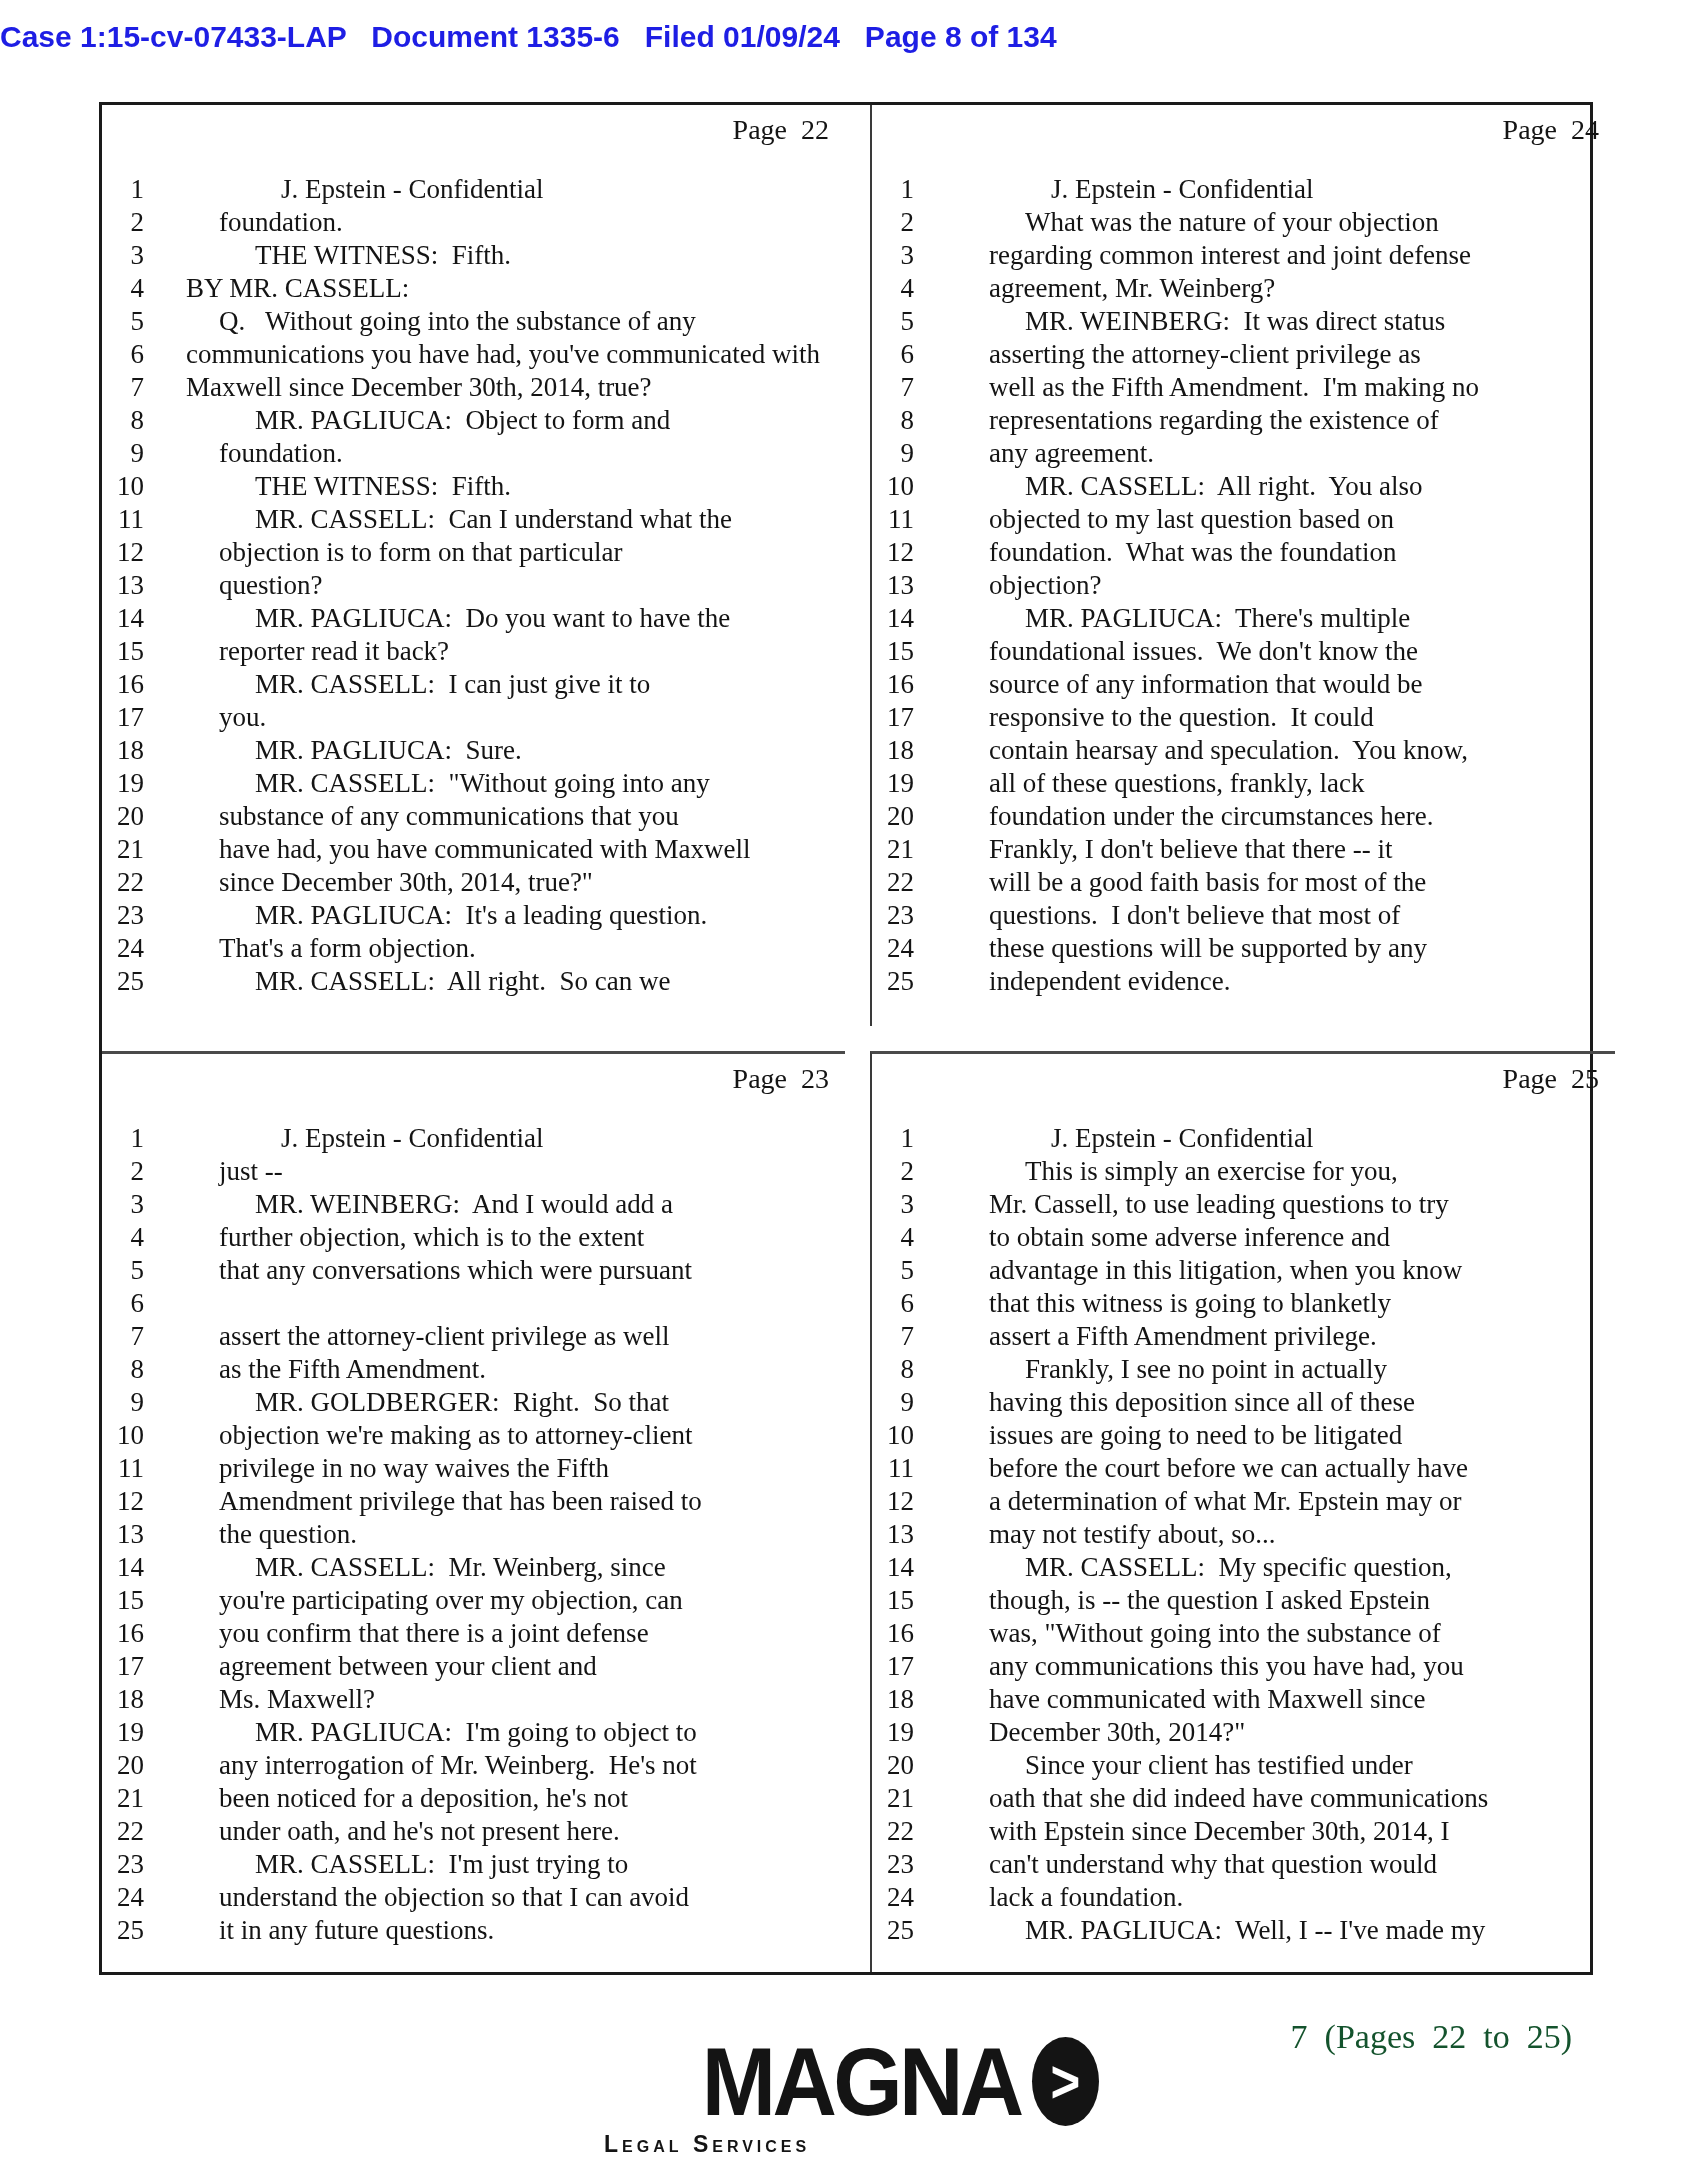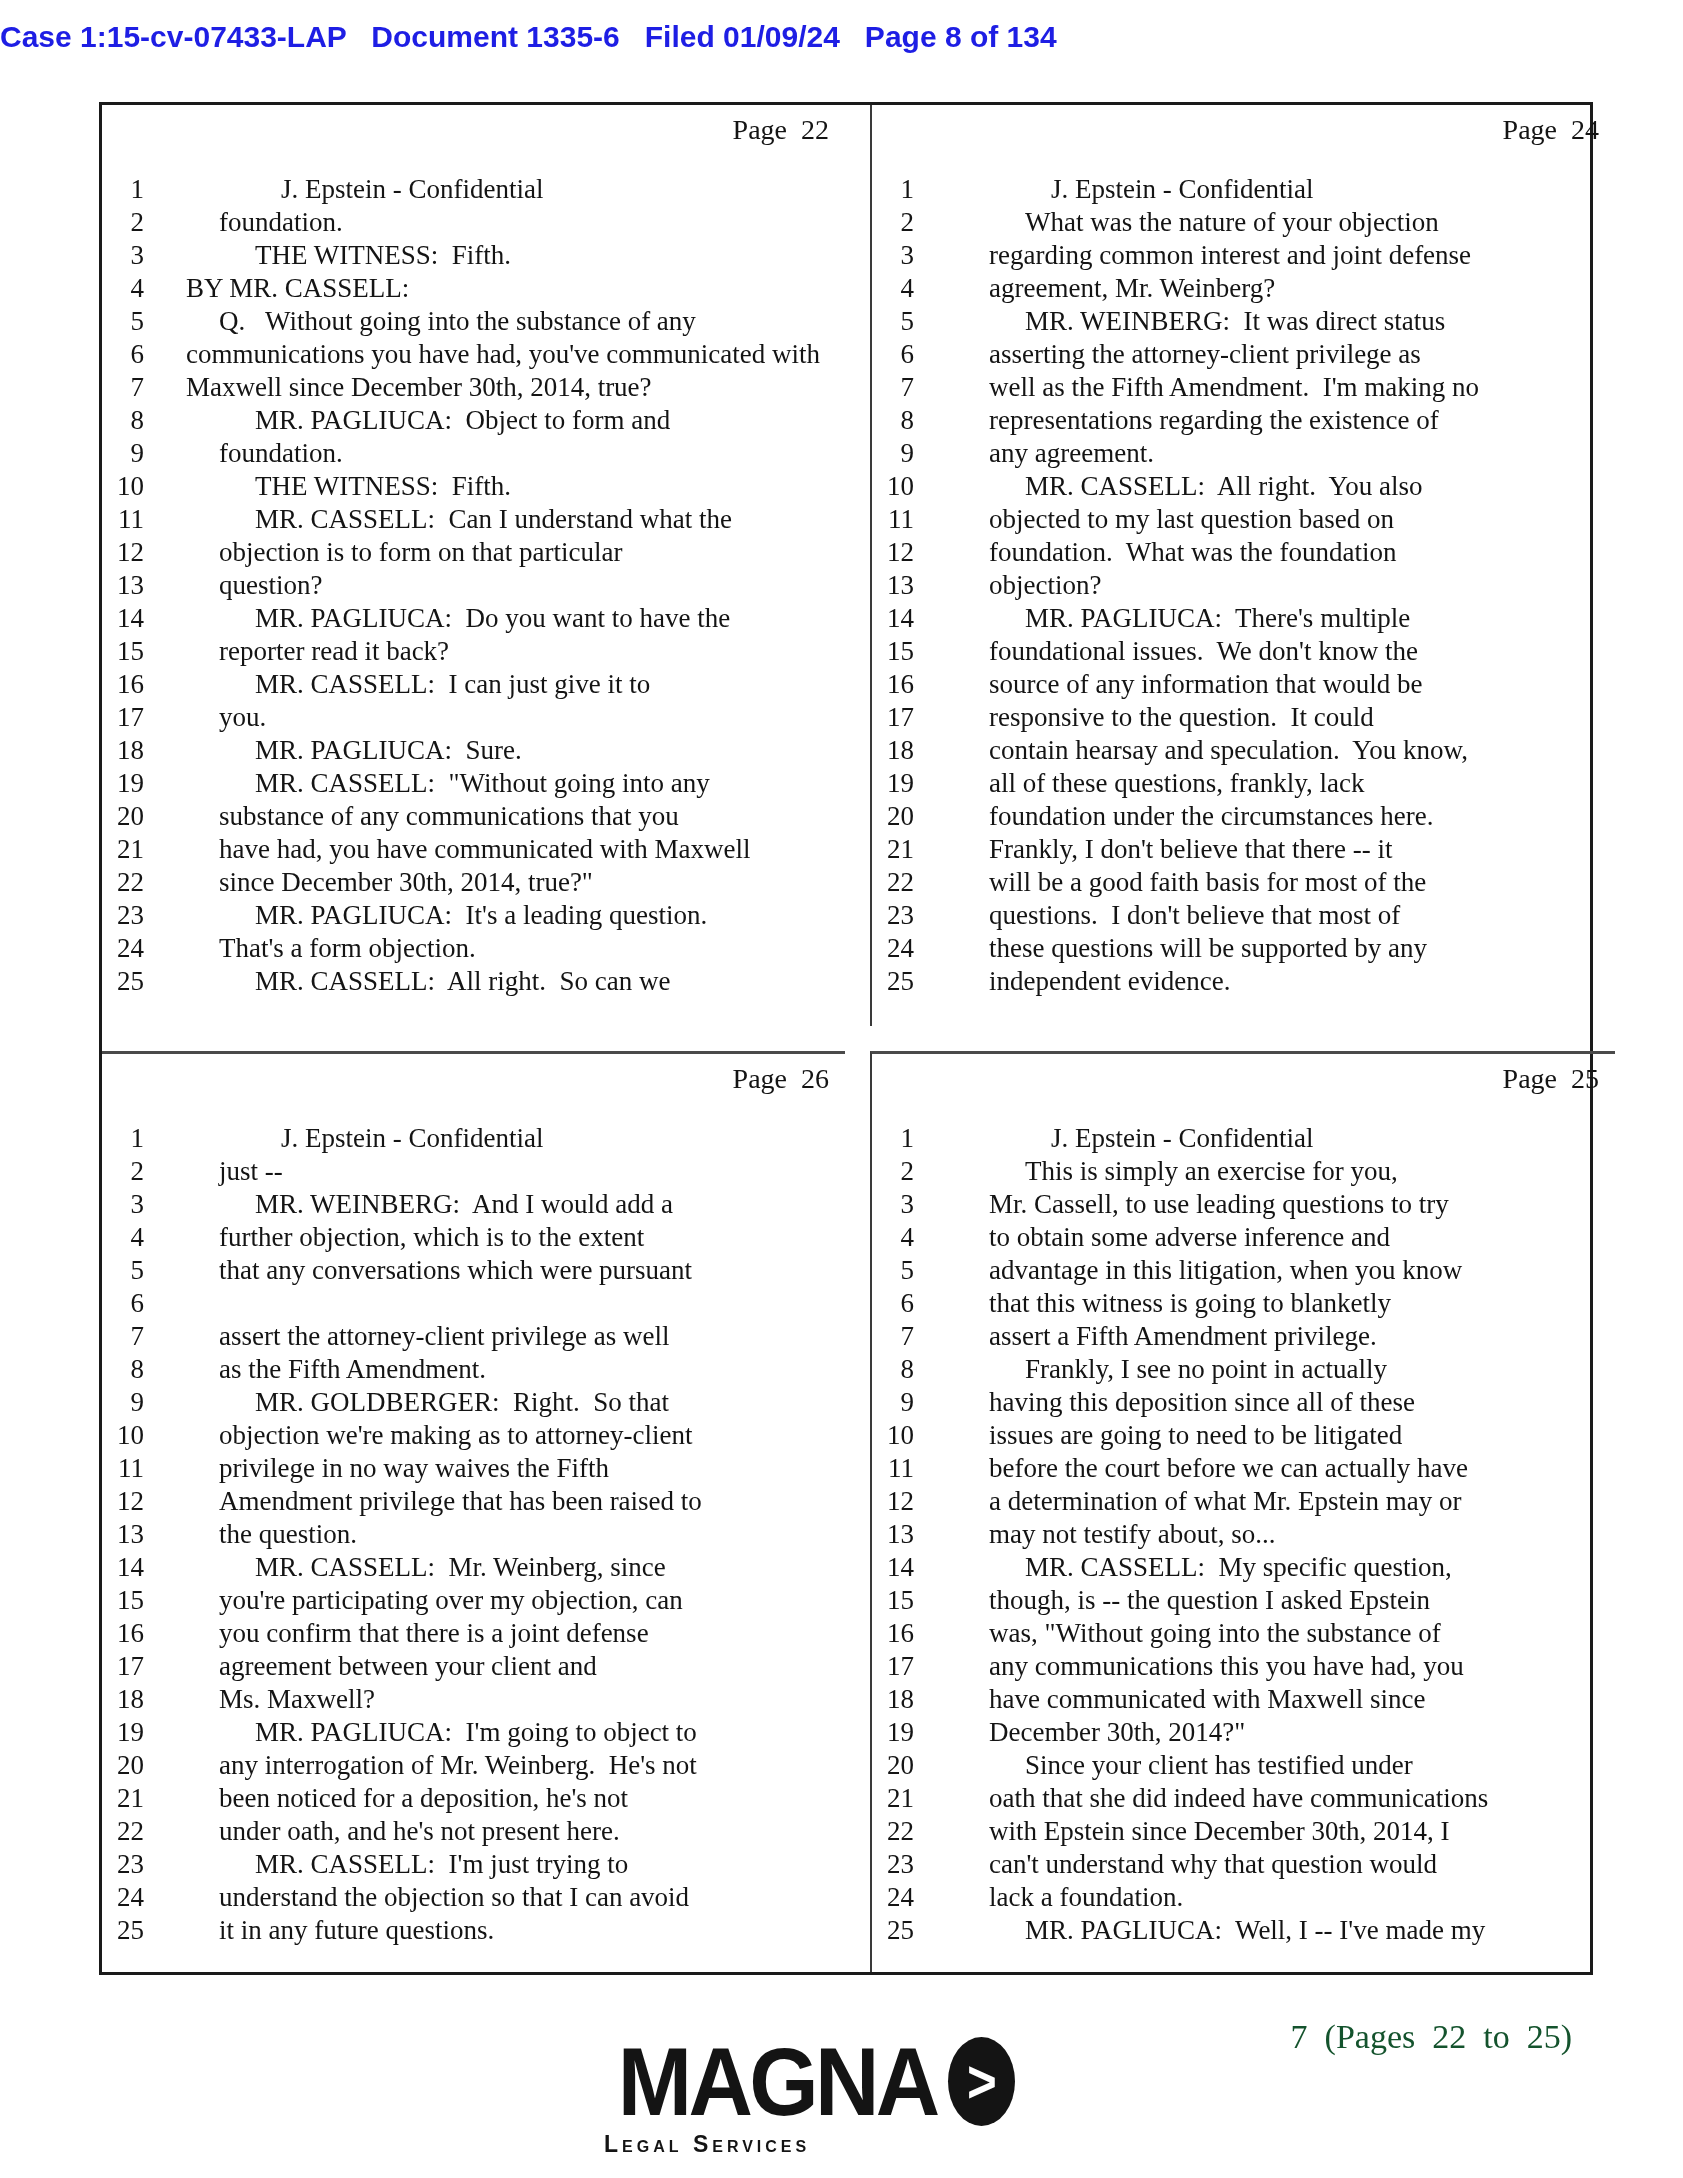--- a/index.html
+++ b/index.html
@@ -31,21 +31,21 @@
   .ltext{white-space:pre;}
   .ind-0{padding-left:42px;}
   .ind-1{padding-left:75px;}
   .ind-2{padding-left:111px;}
   .ind-3{padding-left:137px;}
   .page-range{
     position:absolute;top:2018px;right:111px;font-size:34px;white-space:pre;
     color:#14532d;
   }
   .logo{position:absolute;top:2032px;left:604px;width:495px;}
-  .logo-main{display:flex;align-items:center;justify-content:flex-start;}
+  .logo-main{display:flex;align-items:center;justify-content:flex-end;}
   .logo-word{
     font-family:"Liberation Sans", sans-serif;font-weight:bold;font-size:97px;
     letter-spacing:-4px;transform:scaleX(0.92);transform-origin:center;
     color:#141414;line-height:99px;
   }
   .logo-oval{
     width:67px;height:89px;background:#141414;border-radius:50%;
     display:flex;align-items:center;justify-content:center;margin-left:-2px;flex:0 0 auto;
   }
   .logo-oval .chev{
@@ -272,21 +272,21 @@
             <span class="ltext ind-1">these questions will be supported by any</span>
           </div>
           <div class="tline">
             <span class="lnum">25</span>
             <span class="ltext ind-1">independent evidence.</span>
           </div>
         </div>
     </section>
 
     <section class="quad qbottom">
-      <div class="page-label">Page  26</div>
+      <div class="page-label">Page  23</div>
       <div class="lines">
           <div class="tline">
             <span class="lnum">1</span>
             <span class="ltext ind-3">J. Epstein - Confidential</span>
           </div>
           <div class="tline">
             <span class="lnum">2</span>
             <span class="ltext ind-1">just --</span>
           </div>
           <div class="tline">

